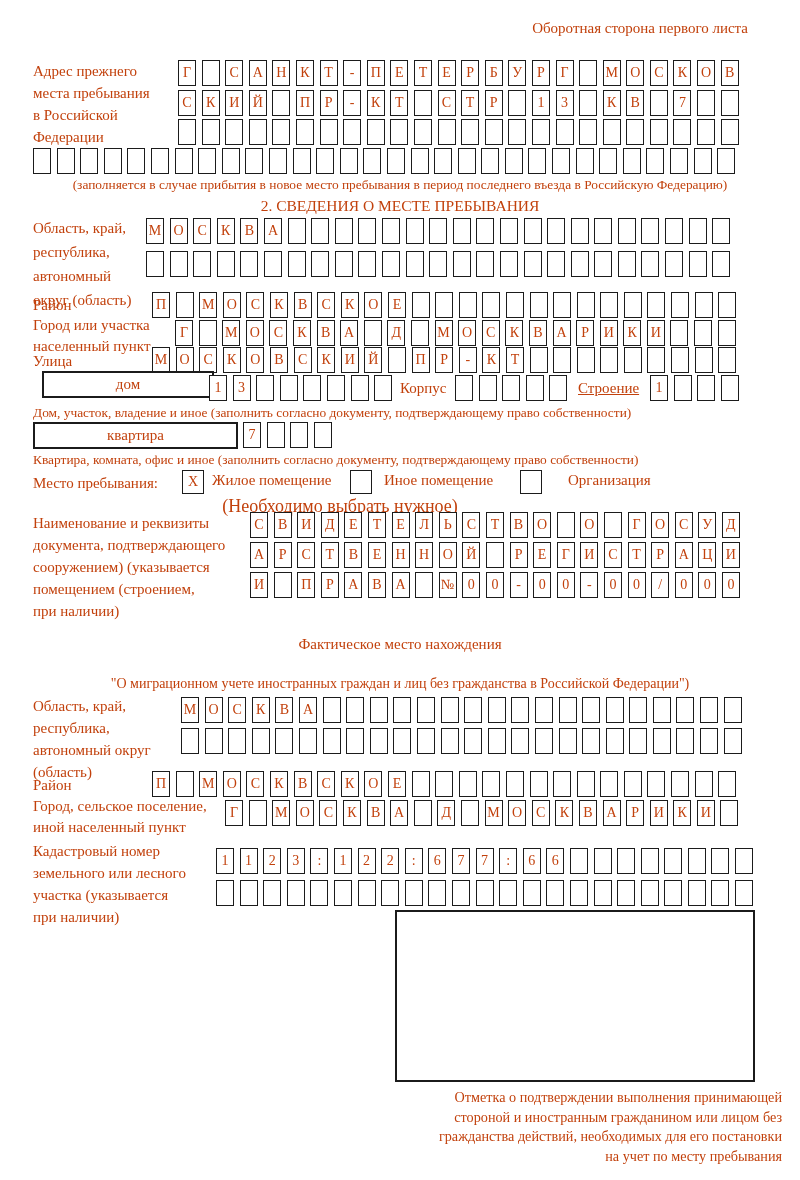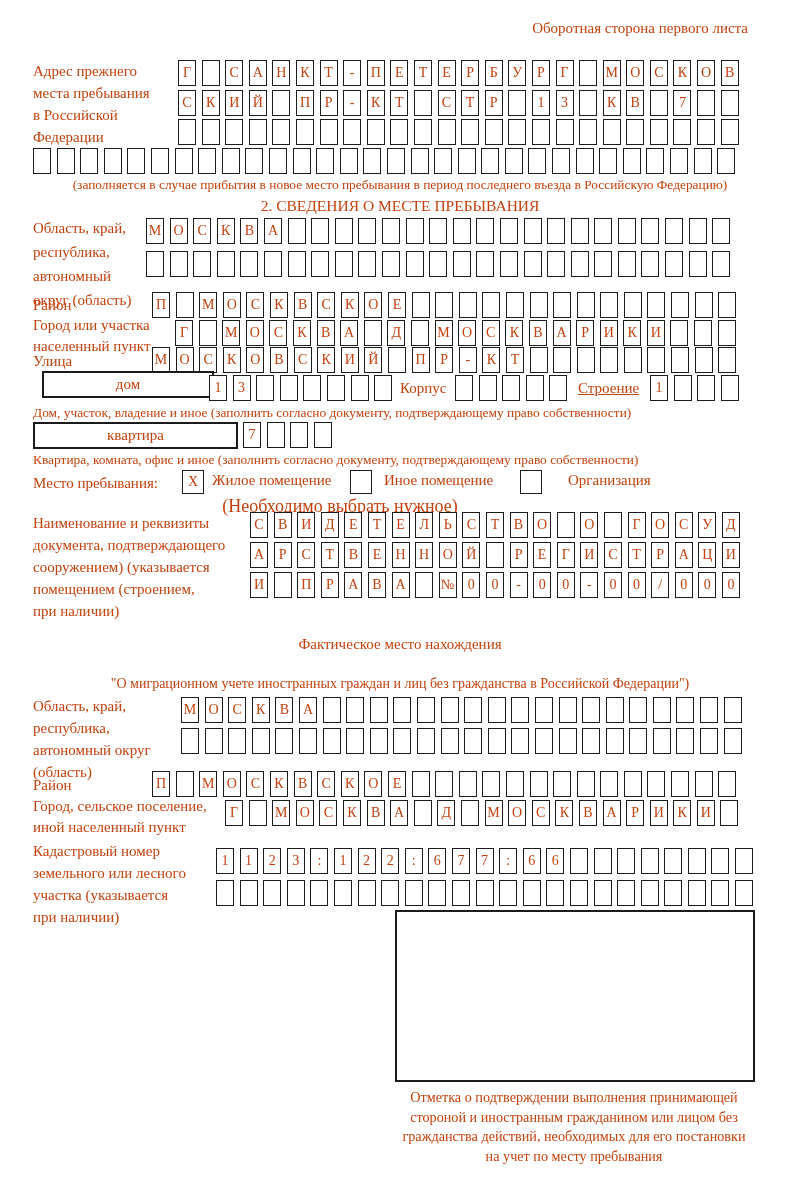--- a/index.html
+++ b/index.html
@@ -608,20 +608,20 @@
       <span class="cbox"></span>
       <span class="cbox"></span>
       <span class="cbox"></span>
       <span class="cbox"></span>
       <span class="cbox"></span>
       <span class="cbox"></span>
       <span class="cbox"></span>
     </div>
 
   <div class="stampbox" style="left:395px; top:910px; width:360px; height:172px;"></div>
-  <div class="abs stampcap" style="left:385px; top:1088px; width:378px;">
+  <div class="abs stampcap" style="left:404px; top:1088px; width:378px;text-align:right;">
     <div>Отметка о подтверждении выполнения принимающей</div>
     <div>стороной и иностранным гражданином или лицом без</div>
     <div>гражданства действий, необходимых для его постановки</div>
     <div>на учет по месту пребывания</div>
   </div>
 
 </div>
 
 </body></html>

